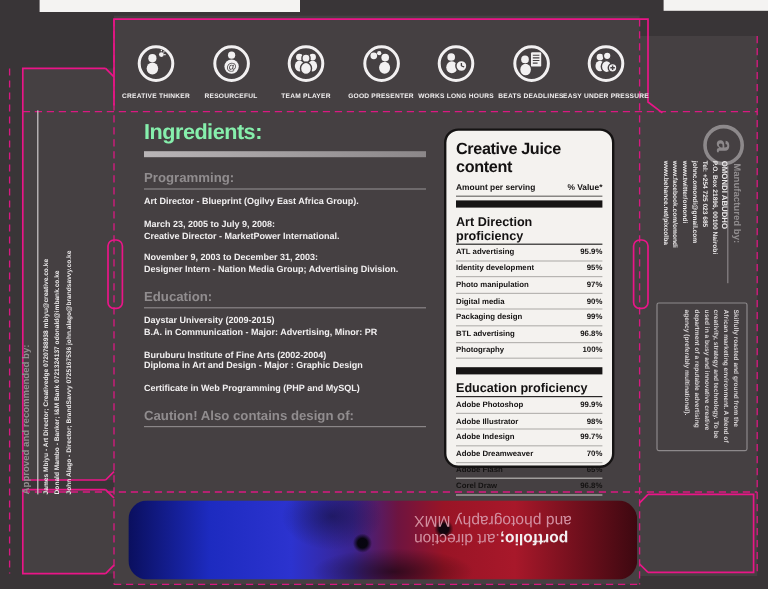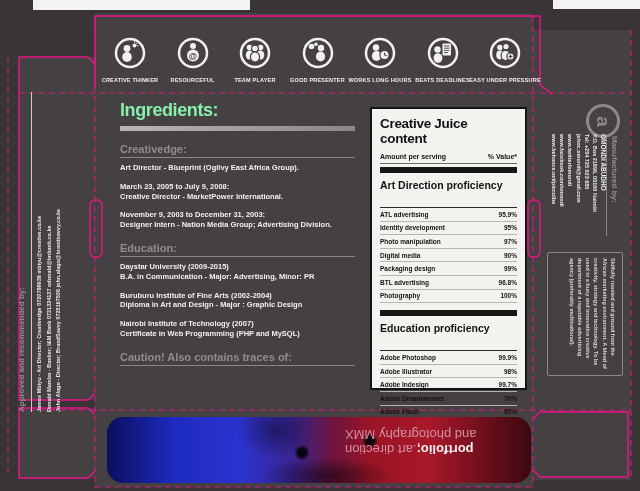--- a/index.html
+++ b/index.html
@@ -23,27 +23,27 @@
   .ingredients{left:120px;top:100px;width:240px;color:#f2f0f1;}
   .big-title{font-size:18px;font-weight:bold;color:#86efac;letter-spacing:-.4px;}
   .silver-bar{width:235px;height:5px;margin-top:5px;background:linear-gradient(90deg,#b9b5b7,#8b8789);}
   .sec-head{font-size:11px;font-weight:bold;color:#918d8f;border-bottom:1px solid #8a8688;
             padding-bottom:2px;width:235px;margin-top:12px;margin-bottom:5px;}
   .entry{margin-bottom:9px;}
   .entry div{font-size:7.5px;font-weight:bold;line-height:9.8px;color:#f2f0f1;}
   .caution-text{font-size:7.5px;font-weight:bold;line-height:9.8px;color:#f2f0f1;width:252px;}
 
   
-  .nutrition{left:370px;top:107px;width:157px;height:283px;background:#f4f2ef;border:2px solid #151313;
-             border-radius:0;box-sizing:border-box;padding:7px 8px;color:#141212;}
+  .nutrition{left:370px;top:107px;width:142px;height:283px;background:#f4f2ef;border:2px solid #151313;
+             border-radius:12px;box-sizing:border-box;padding:7px 8px;color:#141212;}
   .n-title{font-size:13.5px;font-weight:bold;letter-spacing:-.3px;}
   .n-colrow{display:flex;justify-content:space-between;font-size:7px;font-weight:bold;
             margin-top:7px;padding-bottom:3px;border-bottom:1px solid #6e6c6a;}
   .n-bar{height:6px;background:#171515;margin-top:3px;}
-  .n-sec-title{font-size:10.5px;font-weight:bold;margin-top:6px;padding-bottom:16px;border-bottom:1.5px solid #2a2828;}
+  .n-sec-title{font-size:10.5px;font-weight:bold;margin-top:6px;padding-bottom:0;border-bottom:1.5px solid #2a2828;}
   .n-row{display:flex;justify-content:space-between;font-size:6.5px;font-weight:bold;
          padding:2.8px 0;border-bottom:1px solid #b7b5b2;}
   .n-bar2{height:6px;background:#171515;margin-top:7px;margin-bottom:1px;}
 
   
   .logo{left:586px;top:104px;width:28px;height:28px;border:3px solid #8d898b;border-radius:50%;
         display:flex;align-items:center;justify-content:center;}
   .logo span{font-size:19px;font-weight:bold;color:#8d898b;transform:rotate(90deg);line-height:1;}
   .manu-head{left:610px;top:136px;height:110px;writing-mode:vertical-rl;
              font-size:8px;font-weight:bold;color:#918d8f;white-space:nowrap;}
@@ -214,21 +214,21 @@
         </svg>
       </span>
       <span class="trait-label">EASY UNDER PRESSURE</span>
     </div>
   </div>
 
   <div class="content ingredients">
     <div class="big-title">Ingredients:</div>
     <div class="silver-bar"></div>
 
-    <div class="sec-head">Creativedge:</div>
+    <div class="sec-head">Programming:</div>
     <div class="entry">
       <div>Art Director - Blueprint (Ogilvy East Africa Group).</div>
     </div>
     <div class="entry">
       <div>March 23, 2005 to July 9, 2008:</div>
       <div>Creative Director - MarketPower International.</div>
     </div>
     <div class="entry">
       <div>November 9, 2003 to December 31, 2003:</div>
       <div>Designer Intern - Nation Media Group; Advertising Division.</div>
@@ -237,25 +237,24 @@
     <div class="sec-head">Education:</div>
     <div class="entry">
       <div>Daystar University (2009-2015)</div>
       <div>B.A. in Communication - Major: Advertising, Minor: PR</div>
     </div>
     <div class="entry">
       <div>Buruburu Institute of Fine Arts (2002-2004)</div>
       <div>Diploma in Art and Design - Major : Graphic Design</div>
     </div>
     <div class="entry">
-      <div>Nairobi Institute of Technology (2007)</div>
       <div>Certificate in Web Programming (PHP and MySQL)</div>
     </div>
 
-    <div class="sec-head">Caution! Also contains traces of:</div>
+    <div class="sec-head">Caution! Also contains design of:</div>
   </div>
 
   <div class="content nutrition">
     <div class="n-title">Creative Juice content</div>
     <div class="n-colrow">
       <span>Amount per serving</span>
       <span>% Value*</span>
     </div>
     <div class="n-bar"></div>
     <div>

